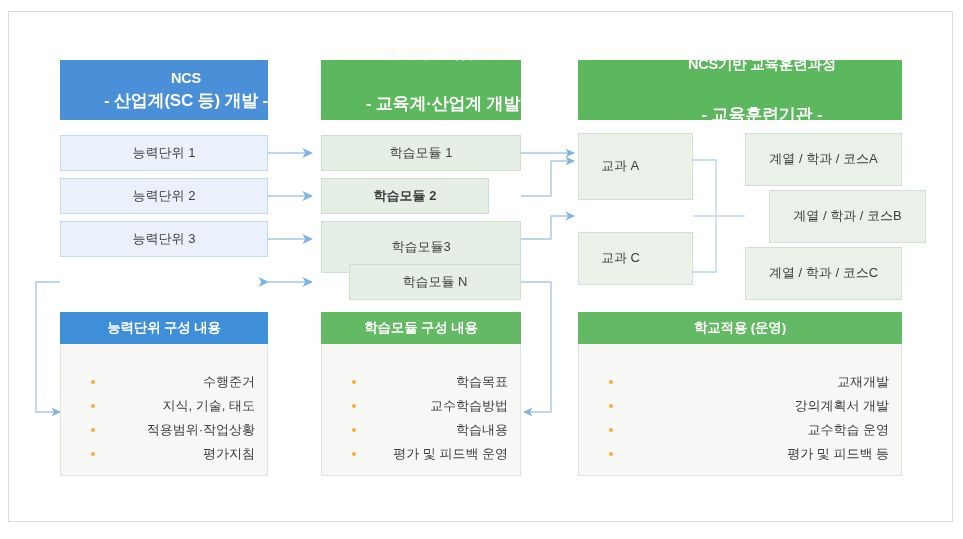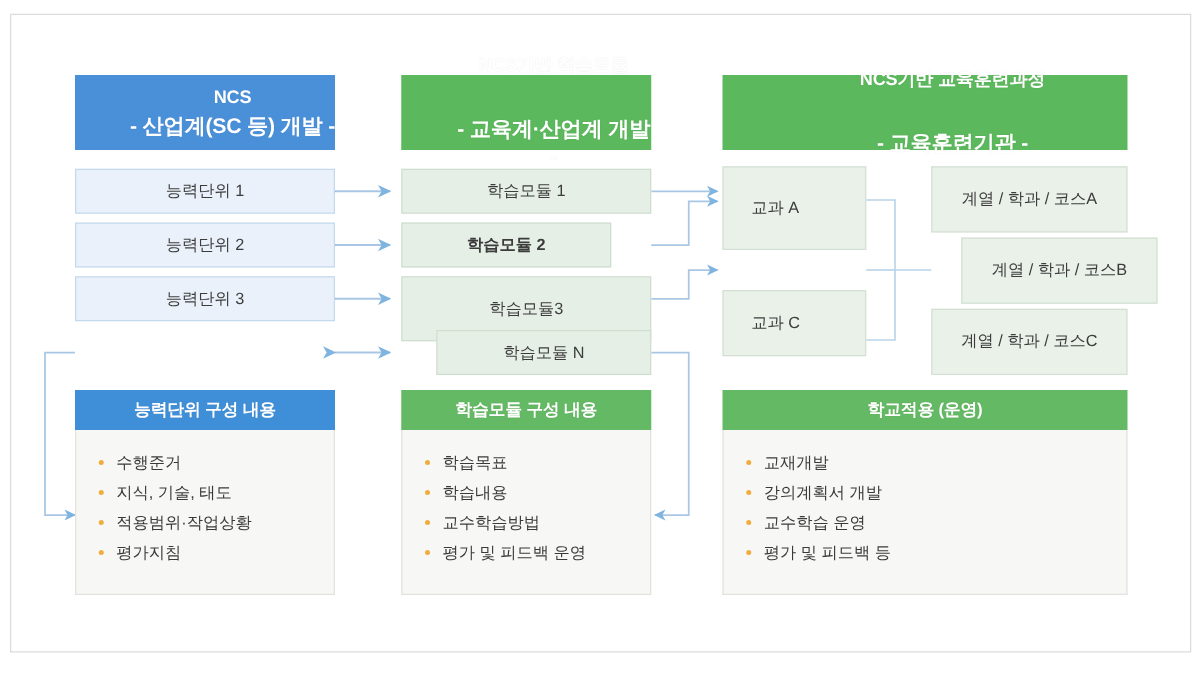--- a/index.html
+++ b/index.html
@@ -94,21 +94,21 @@
   .panel-head.green{ background:#64b964; }
   .panel-body{
     background:#f7f7f5;
     border:1px solid #e2e2de;
     border-top:none;
     box-sizing:border-box;
     padding:18px 0 14px 18px;
   }
   .panel-body ul{
     list-style:none;
-    margin:0; padding:0;
+    margin:12px; padding:0;text-align:right;
   }
   .panel-body li{
     position:relative;
     padding-left:14px;
     margin-bottom:7px;
     font-size:13px;
     color:#3a3a3a;
     line-height:1.3;
   }
   .panel-body li::before{
@@ -215,22 +215,22 @@
   </div>
   <div class="box cell cell-green" style="left:321px; top:264px; width:172px; height:36px;margin-left:28px;">
     <span>학습모듈 N</span>
   </div>
 
   <div class="panel" style="left:321px; top:312px; width:200px;">
     <div class="panel-head green">학습모듈 구성 내용</div>
     <div class="panel-body" style="height:132px;">
       <ul>
         <li>학습목표</li>
+        <li>교수학습방법</li>
         <li>학습내용</li>
-        <li>교수학습방법</li>
         <li>평가 및 피드백 운영</li>
       </ul>
     </div>
   </div>
 
   <div class="box hdr hdr-green" style="left:578px; top:60px; width:324px; height:60px;">
     <span>NCS기반 교육훈련과정</span>
     <span class="sub">- 교육훈련기관 -</span>
   </div>
 

